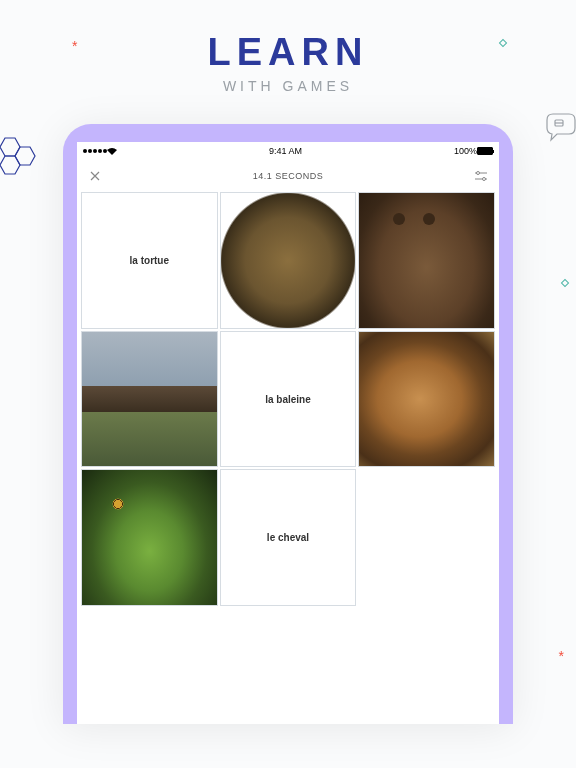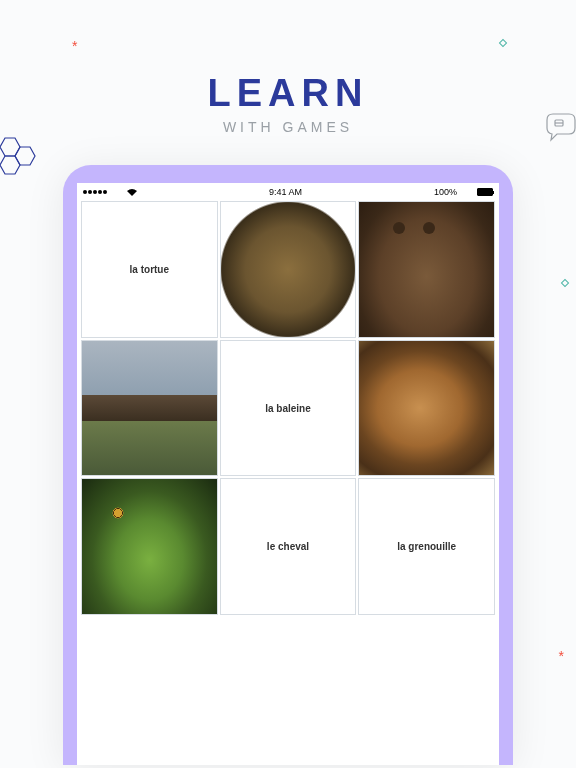--- a/index.html
+++ b/index.html
@@ -12,21 +12,21 @@
   overflow: hidden;
 }
 .bg-decoration { position: absolute; pointer-events: none; }
 .hexagon { top: 130px; left: -10px; width: 50px; height: 50px; }
 .chat-bubble { top: 110px; right: -5px; width: 40px; height: 40px; }
 .star-red { color: #f24e3d; font-size: 14px; position: absolute; }
 .dot-teal { width: 6px; height: 6px; border: 1.5px solid #4db5a8; transform: rotate(45deg); position: absolute; }
 
 .marketing-header {
   text-align: center;
-  padding-top: 72px;
+  padding-top: 31px;
   padding-bottom: 30px;
 }
 .marketing-title {
   font-size: 38px;
   font-weight: 700;
   letter-spacing: 6px;
   color: #2b3a9b;
 }
 .marketing-subtitle {
   font-size: 14px;
@@ -52,21 +52,21 @@
   height: 100%;
 }
 .status-bar {
   display: flex;
   justify-content: space-between;
   align-items: center;
   font-size: 9px;
   padding: 4px 6px;
   color: #000;
 }
-.status-left, .status-right { display: flex; align-items: center; gap: 20px; }
+.status-left, .status-right { display: flex; align-items: center; gap: 0; }
 .signal-dots { display: flex; gap: 1px; }
 .signal-dots span { width: 4px; height: 4px; background: #000; border-radius: 50%; }
 .wifi { width: 10px; height: 7px; }
 .battery { width: 16px; height: 8px; border: 1px solid #000; border-radius: 1px; position: relative; }
 .battery::after { content: ''; position: absolute; right: -2px; top: 2px; width: 1px; height: 3px; background: #000; }
 .battery-fill { width: 100%; height: 100%; background: #000; }
 
 .app-header {
   display: flex;
   justify-content: space-between;
@@ -160,20 +160,38 @@
       </div>
       <div>9:41 AM</div>
       <div class="status-right">
         <span>100%</span>
         <div class="battery">
             <div class="battery-fill"></div>
           </div>
       </div>
     </div>
 
+    <div class="app-header">
+      <div class="close-btn">
+        <svg width="12" height="12" viewBox="0 0 12 12">
+            <path d="M2,2 L10,10 M10,2 L2,10" stroke="#888" stroke-width="1.2"></path>
+          </svg>
+      </div>
+      <div>14.1 SECONDS</div>
+      <div class="settings-btn">
+        <svg width="14" height="12" viewBox="0 0 14 12">
+          <g stroke="#888" stroke-width="1">
+            <line x1="1" y1="3" x2="13" y2="3"></line>
+              <circle cx="4" cy="3" r="1.5" fill="#fff"></circle>
+            <line x1="1" y1="9" x2="13" y2="9"></line>
+              <circle cx="10" cy="9" r="1.5" fill="#fff"></circle>
+          </g>
+        </svg>
+      </div>
+    </div>
 
     <div class="grid">
       <div class="card">
           <span>la tortue</span>
         </div>
       <div class="card img">
           <div class="img-fill turtle"></div>
         </div>
       <div class="card img">
           <div class="img-fill bear"></div>
@@ -188,19 +206,16 @@
       <div class="card img">
           <div class="img-fill lion"></div>
         </div>
 
       <div class="card img">
           <div class="img-fill frog"></div>
         </div>
       <div class="card">
           <span>le cheval</span>
         </div>
-      <div class="card">
-          <span>la grenouille</span>
-        </div>
     </div>
 
   </div>
 </div>
 
 </body></html>

